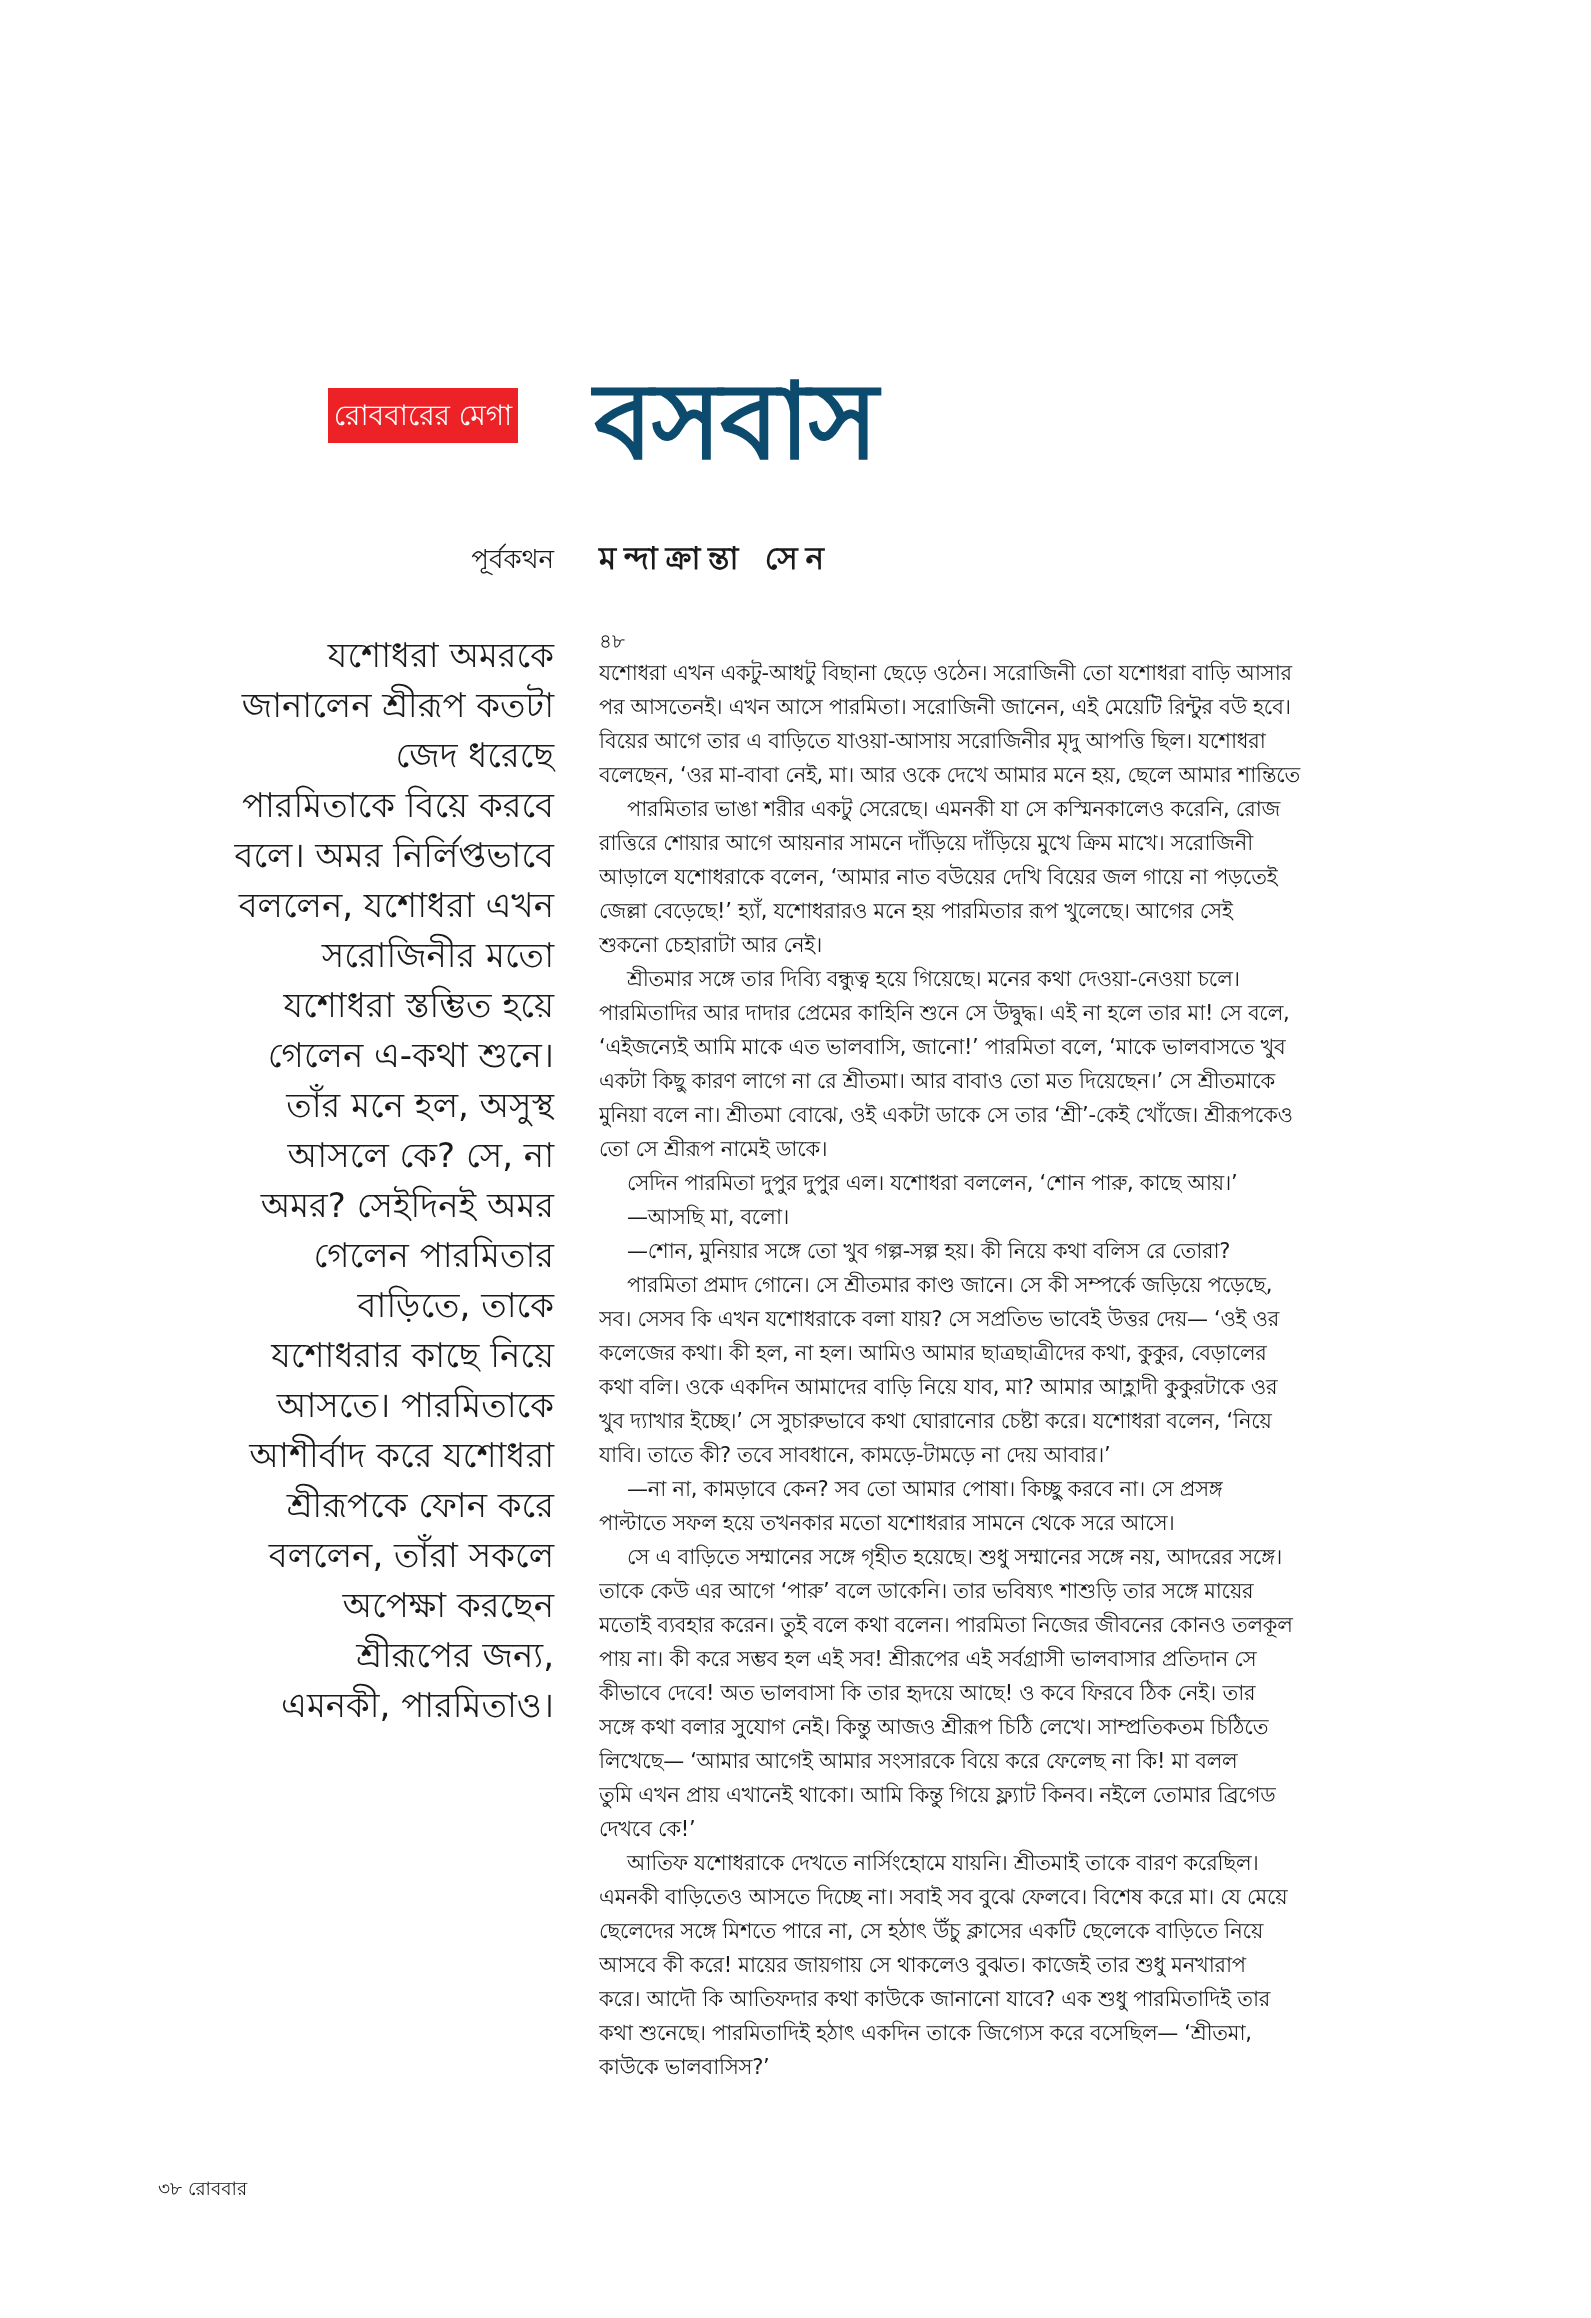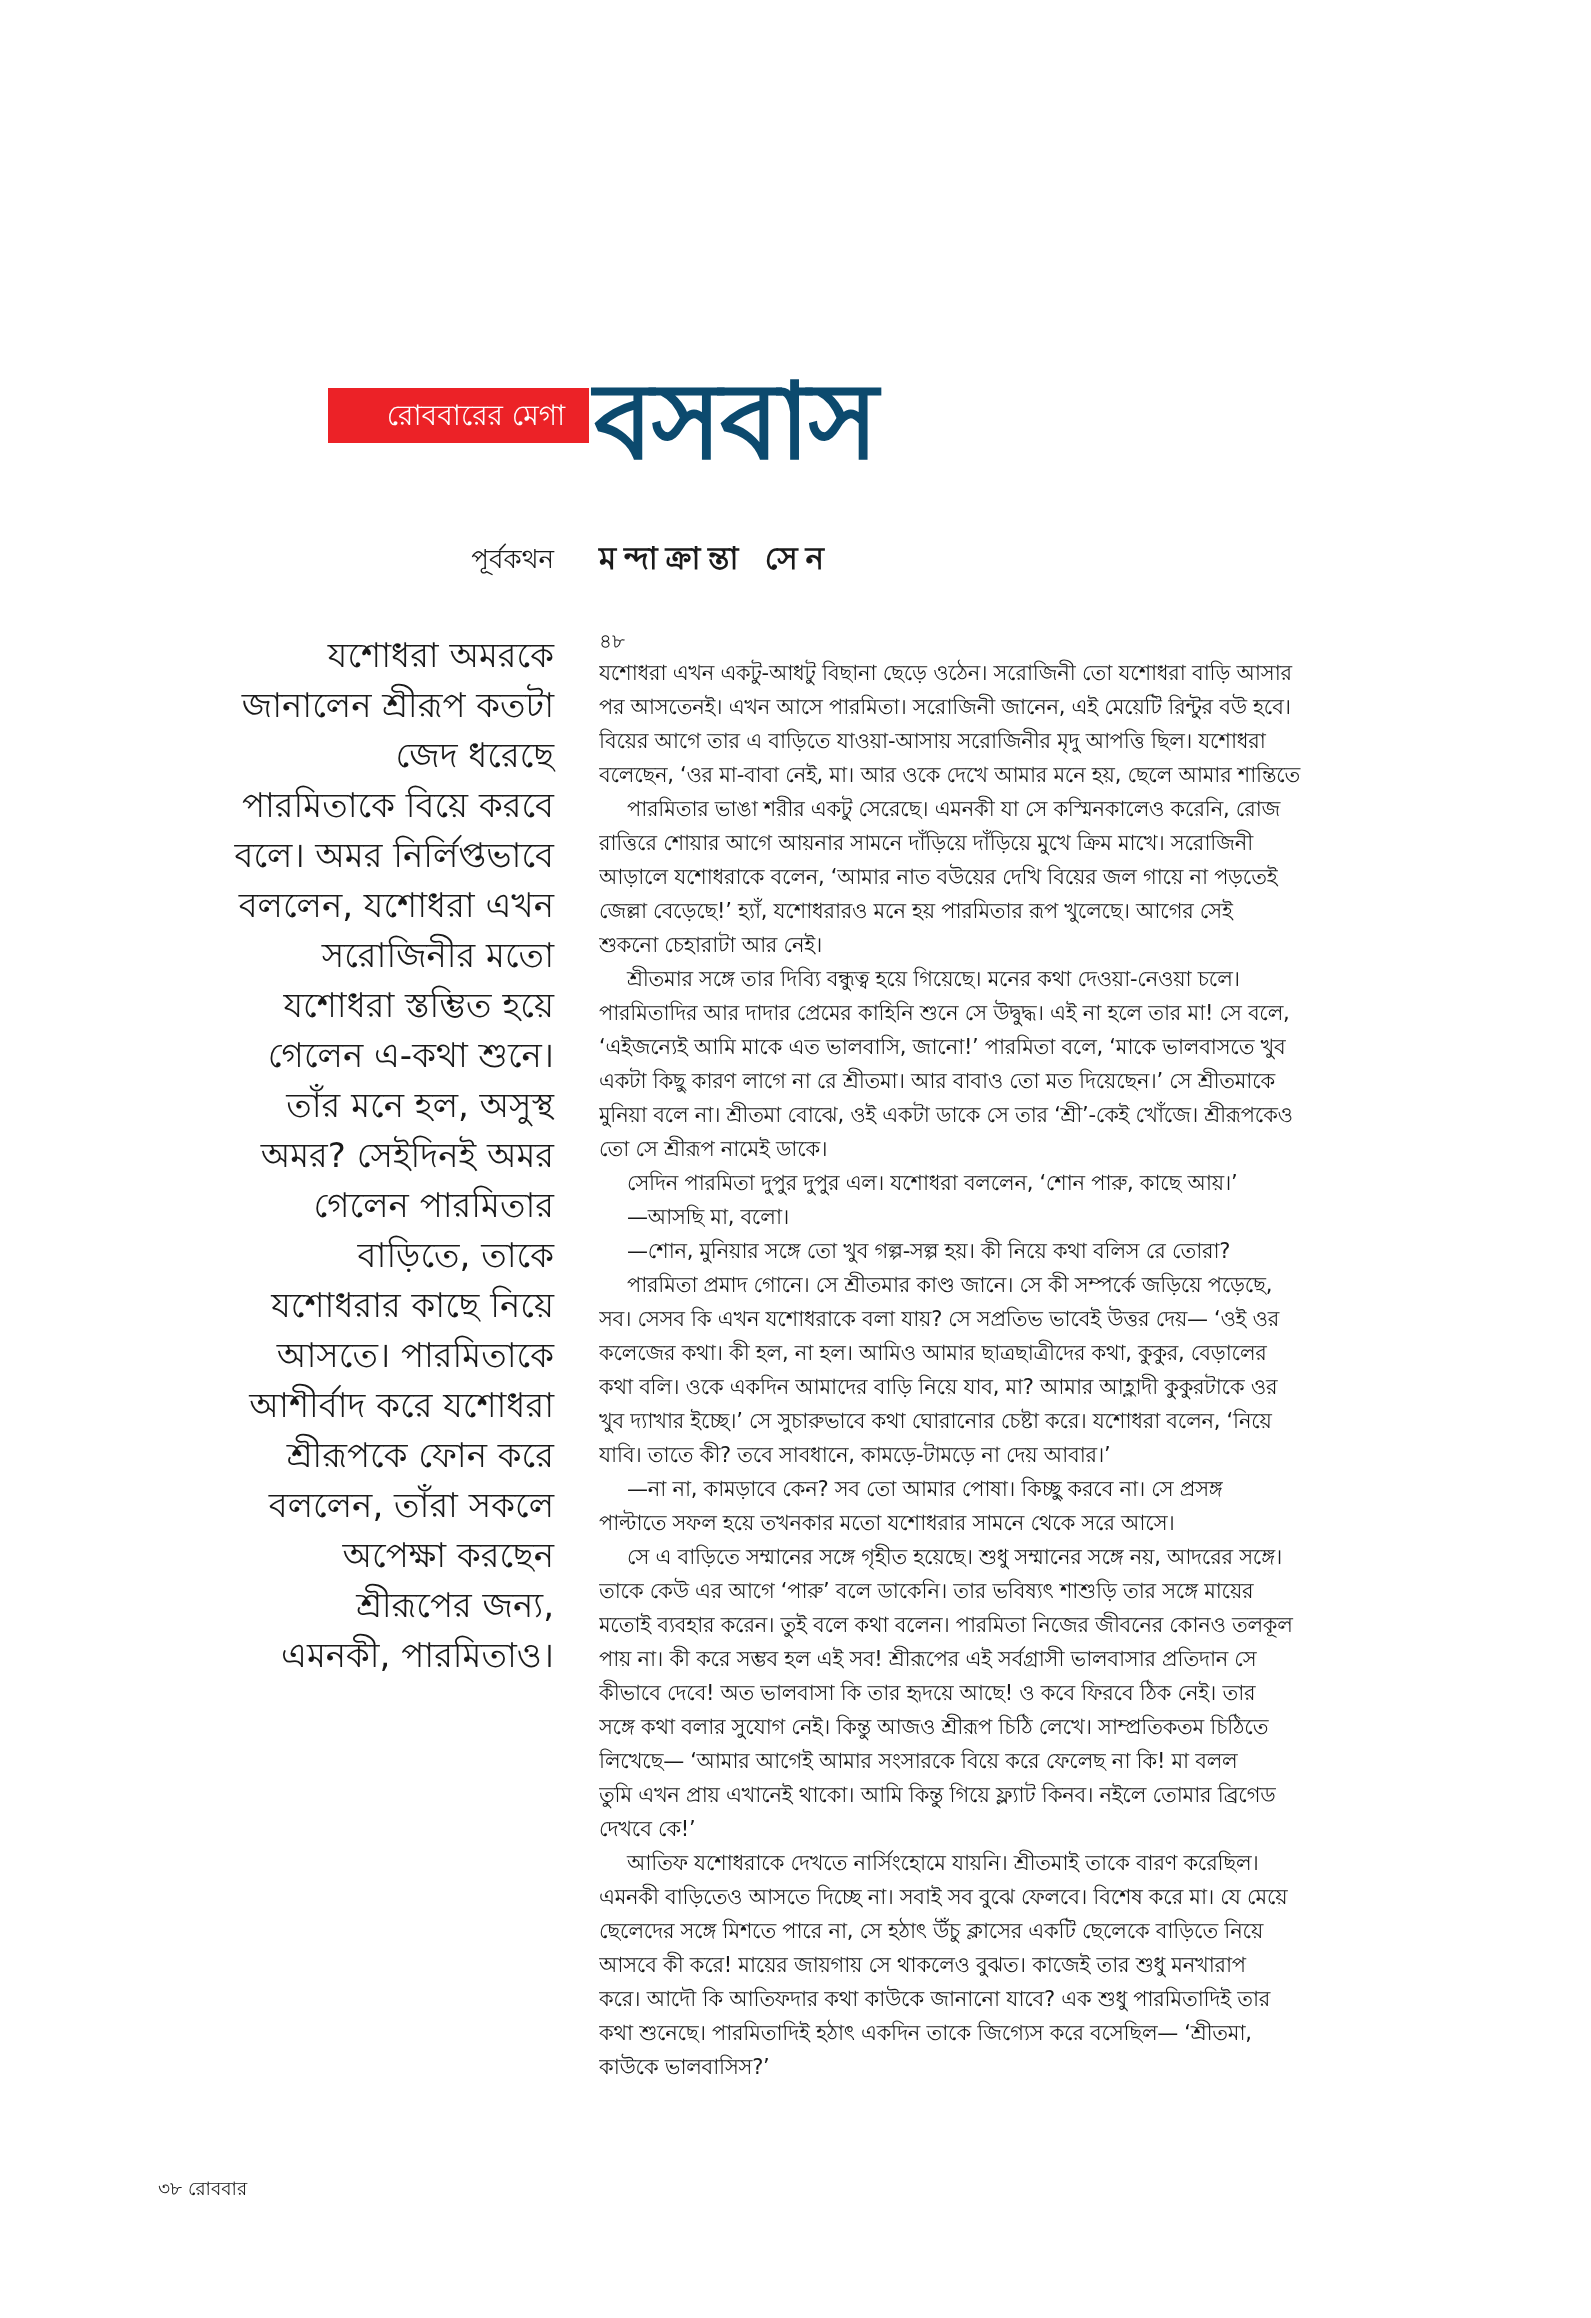--- a/index.html
+++ b/index.html
@@ -1,20 +1,20 @@
 <!DOCTYPE html>
 <html style="font-size:12.3px"><head>
 <meta charset="utf-8">
 <style>
   html, body { margin: 0; padding: 0; background: #ffffff; }
   body { width: 1591px; height: 2319px; position: relative; overflow: hidden;
          font-family: "DejaVu Sans", "Liberation Sans", sans-serif; color: #1a1a1a; }
-  .badge { position: absolute; left: 328px; top: 388px; width: 226px; height: 55px;
+  .badge { position: absolute; left: 328px; top: 388px; width: 190px; height: 55px;
            background: #ec2227; color: #ffffff; font-size: 28px; line-height: 55px;
-           text-align: center; white-space: nowrap; padding-left: 35px; }
+           text-align: center; white-space: nowrap; }
   .title { position: absolute; left: 594px; top: 360px; font-size: 106px; font-weight: bold;
            line-height: 123px; color: #0c4a6e; white-space: nowrap; letter-spacing: -1.5px; }
   .section-label { position: absolute; left: 400px; top: 540px; width: 154px; text-align: right;
                    font-size: 26px; line-height: 38px; white-space: nowrap; }
   .author { position: absolute; left: 599px; top: 537px; font-size: 31px; line-height: 43px;
             letter-spacing: 7.7px; white-space: nowrap; font-weight: bold; }
   .pullquote { position: absolute; left: 146px; top: 630px; width: 408px; text-align: right; }
   .pullquote .pq-line { font-size: 34px; line-height: 50px; white-space: nowrap; display: block; }
   .chapter-no { position: absolute; left: 599px; top: 628px; font-size: 20px; line-height: 26px; }
   .body-text { position: absolute; left: 599px; top: 656px; width: 843px; }
@@ -39,20 +39,21 @@
     <span class="pq-line">যশোধরা অমরকে</span>
     <span class="pq-line">জানালেন শ্রীরূপ কতটা</span>
     <span class="pq-line">জেদ ধরেছে</span>
     <span class="pq-line">পারমিতাকে বিয়ে করবে</span>
     <span class="pq-line">বলে। অমর নির্লিপ্তভাবে</span>
     <span class="pq-line">বললেন, যশোধরা এখন</span>
     <span class="pq-line">সরোজিনীর মতো</span>
     <span class="pq-line">যশোধরা স্তম্ভিত হয়ে</span>
     <span class="pq-line">গেলেন এ-কথা শুনে।</span>
     <span class="pq-line">তাঁর মনে হল, অসুস্থ</span>
+    <span class="pq-line">আসলে কে? সে, না</span>
     <span class="pq-line">অমর? সেইদিনই অমর</span>
     <span class="pq-line">গেলেন পারমিতার</span>
     <span class="pq-line">বাড়িতে, তাকে</span>
     <span class="pq-line">যশোধরার কাছে নিয়ে</span>
     <span class="pq-line">আসতে। পারমিতাকে</span>
     <span class="pq-line">আশীর্বাদ করে যশোধরা</span>
     <span class="pq-line">শ্রীরূপকে ফোন করে</span>
     <span class="pq-line">বললেন, তাঁরা সকলে</span>
     <span class="pq-line">অপেক্ষা করছেন</span>
     <span class="pq-line">শ্রীরূপের জন্য,</span>

